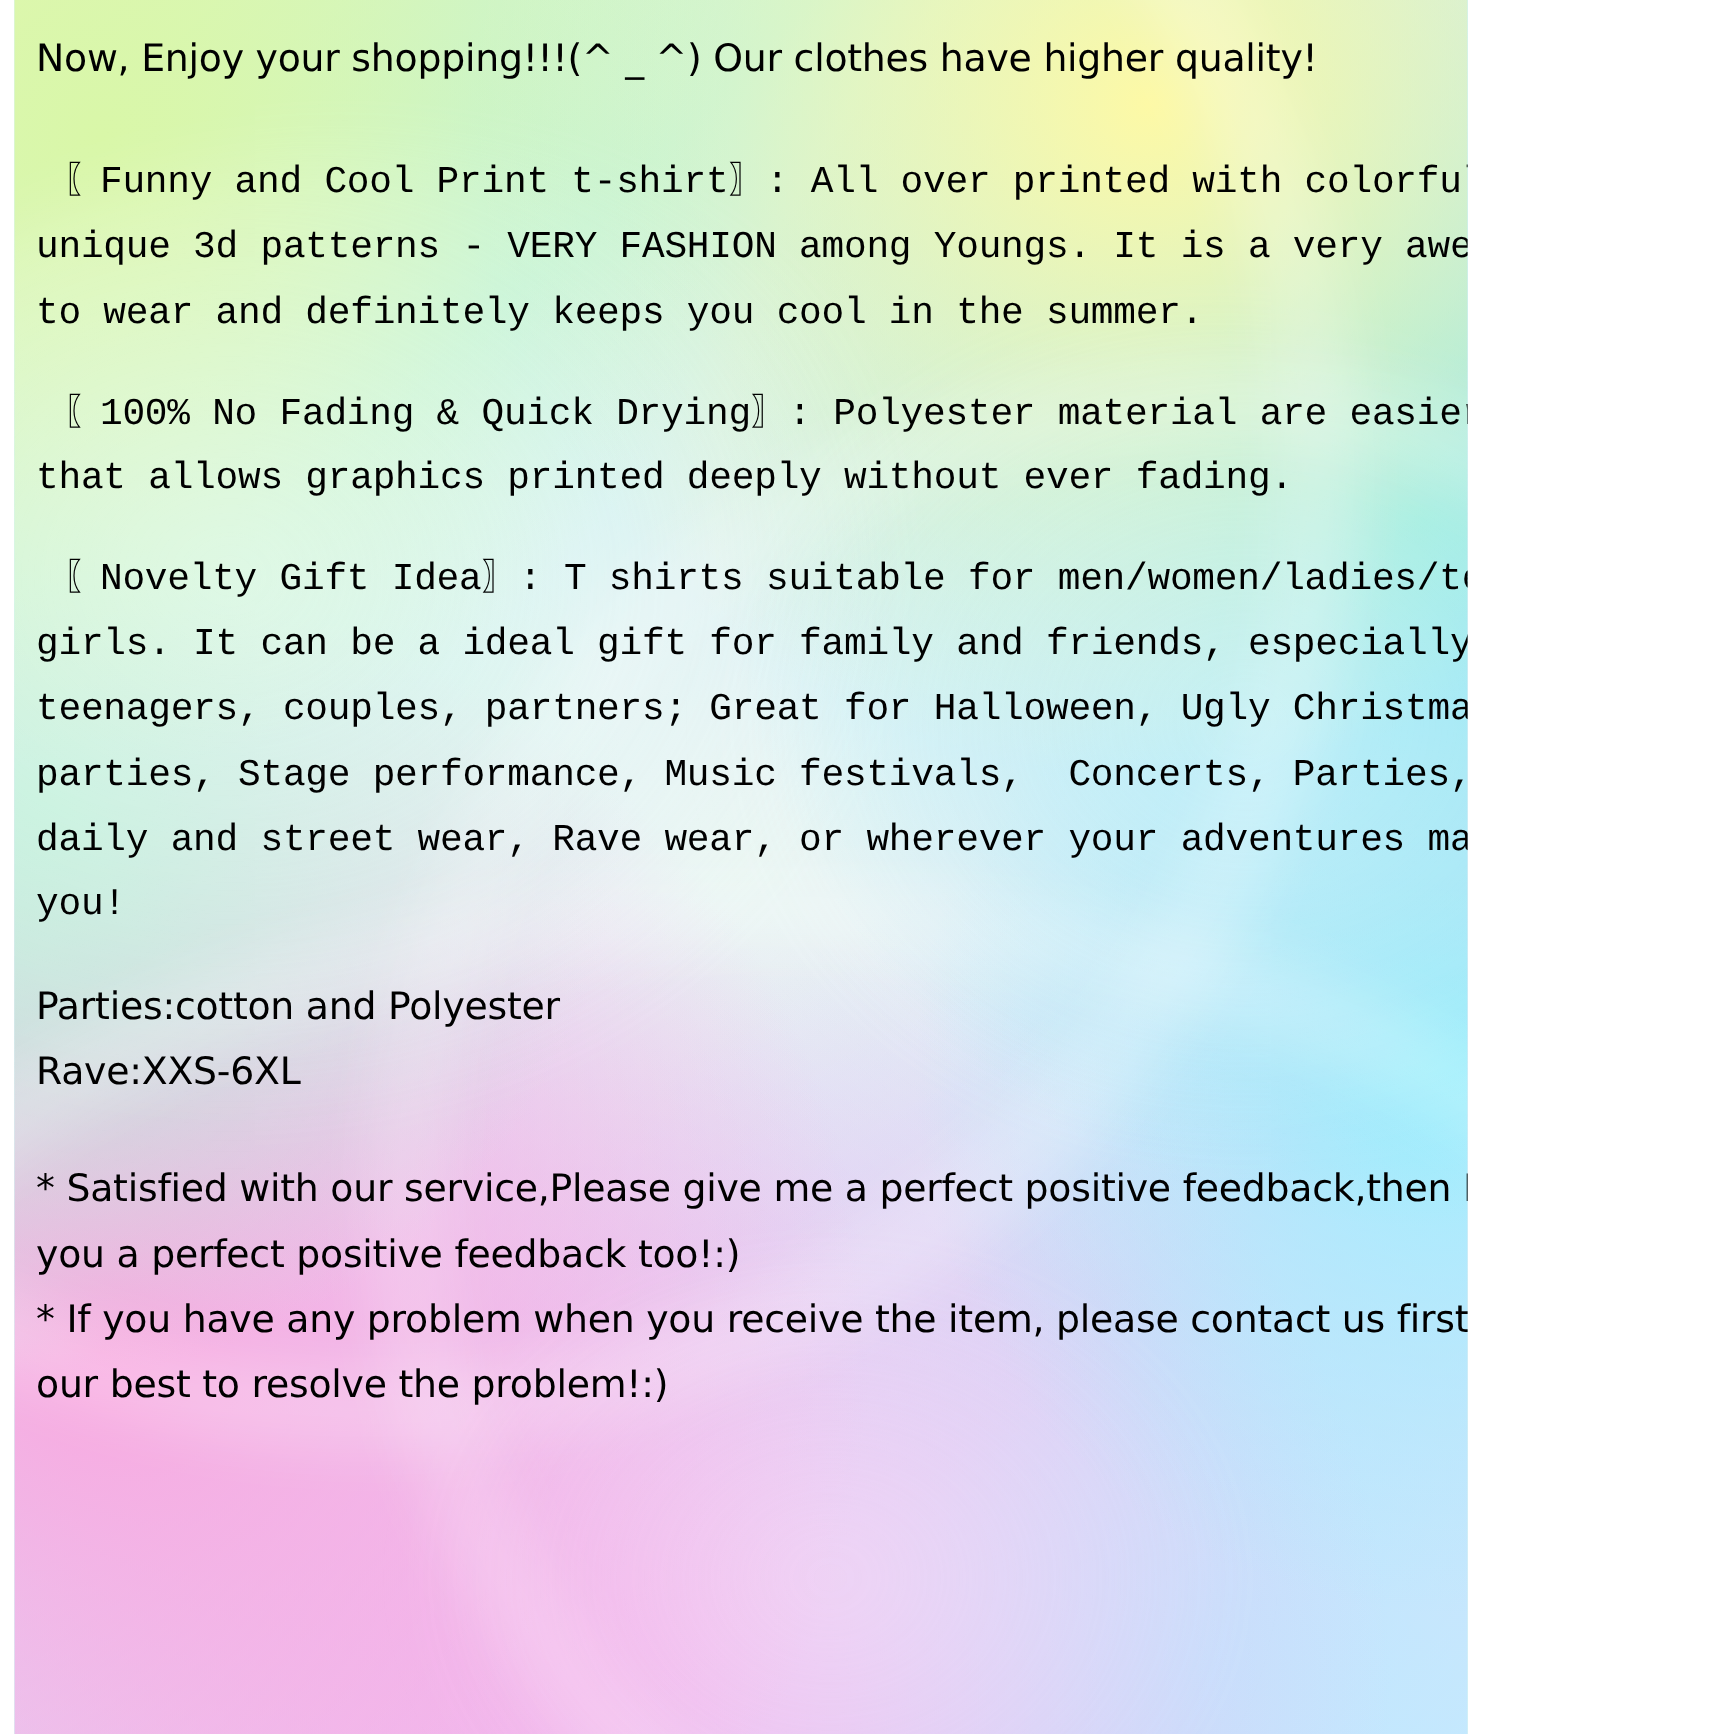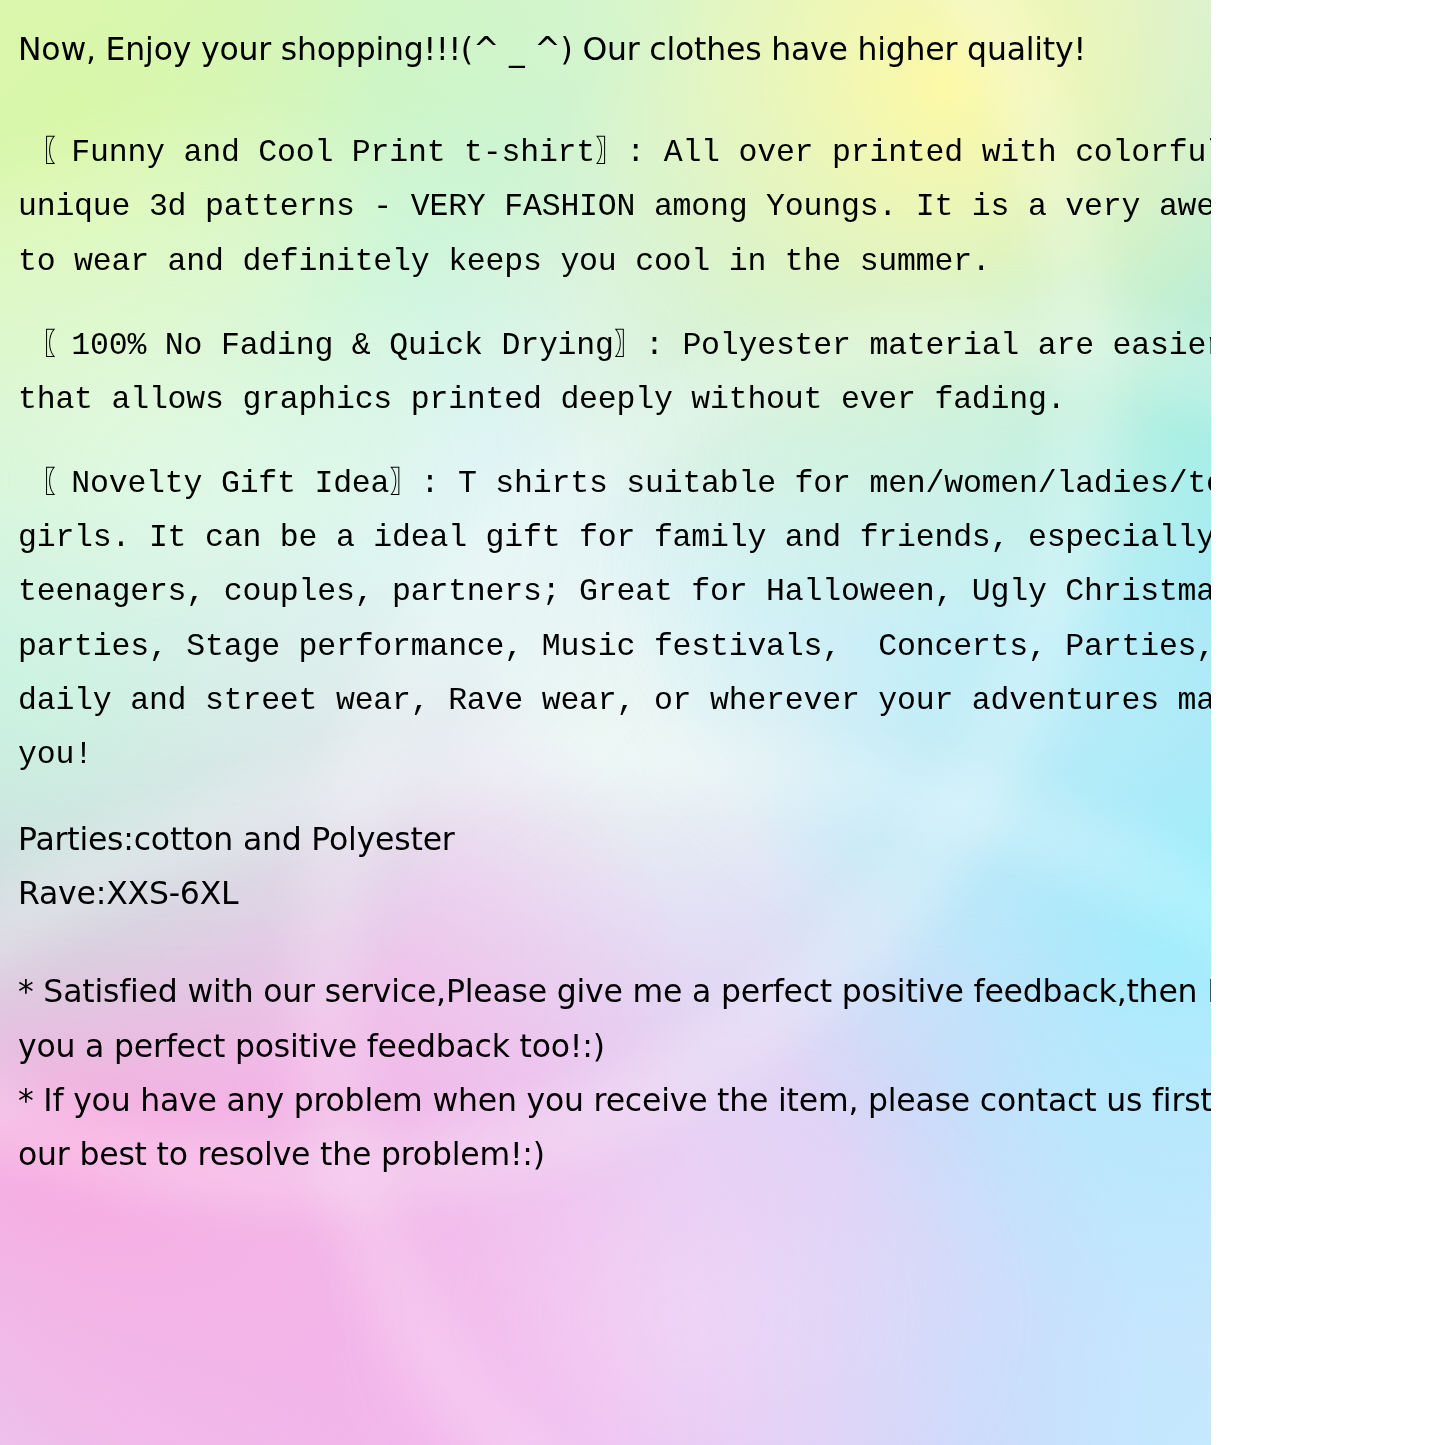--- a/index.html
+++ b/index.html
@@ -12,20 +12,21 @@
     overflow: hidden;
     font-family: "DejaVu Sans", sans-serif;
   }
 
   #page {
     position: relative;
     width: 1211px;
     height: 1445px;
     overflow: hidden;
     background: #bff0e8;
+    margin-left: 12px;
   }
 
   
   .bg-layer {
     position: absolute;
     inset: 0;
     pointer-events: none;
   }
   .bg-base {
     background:

